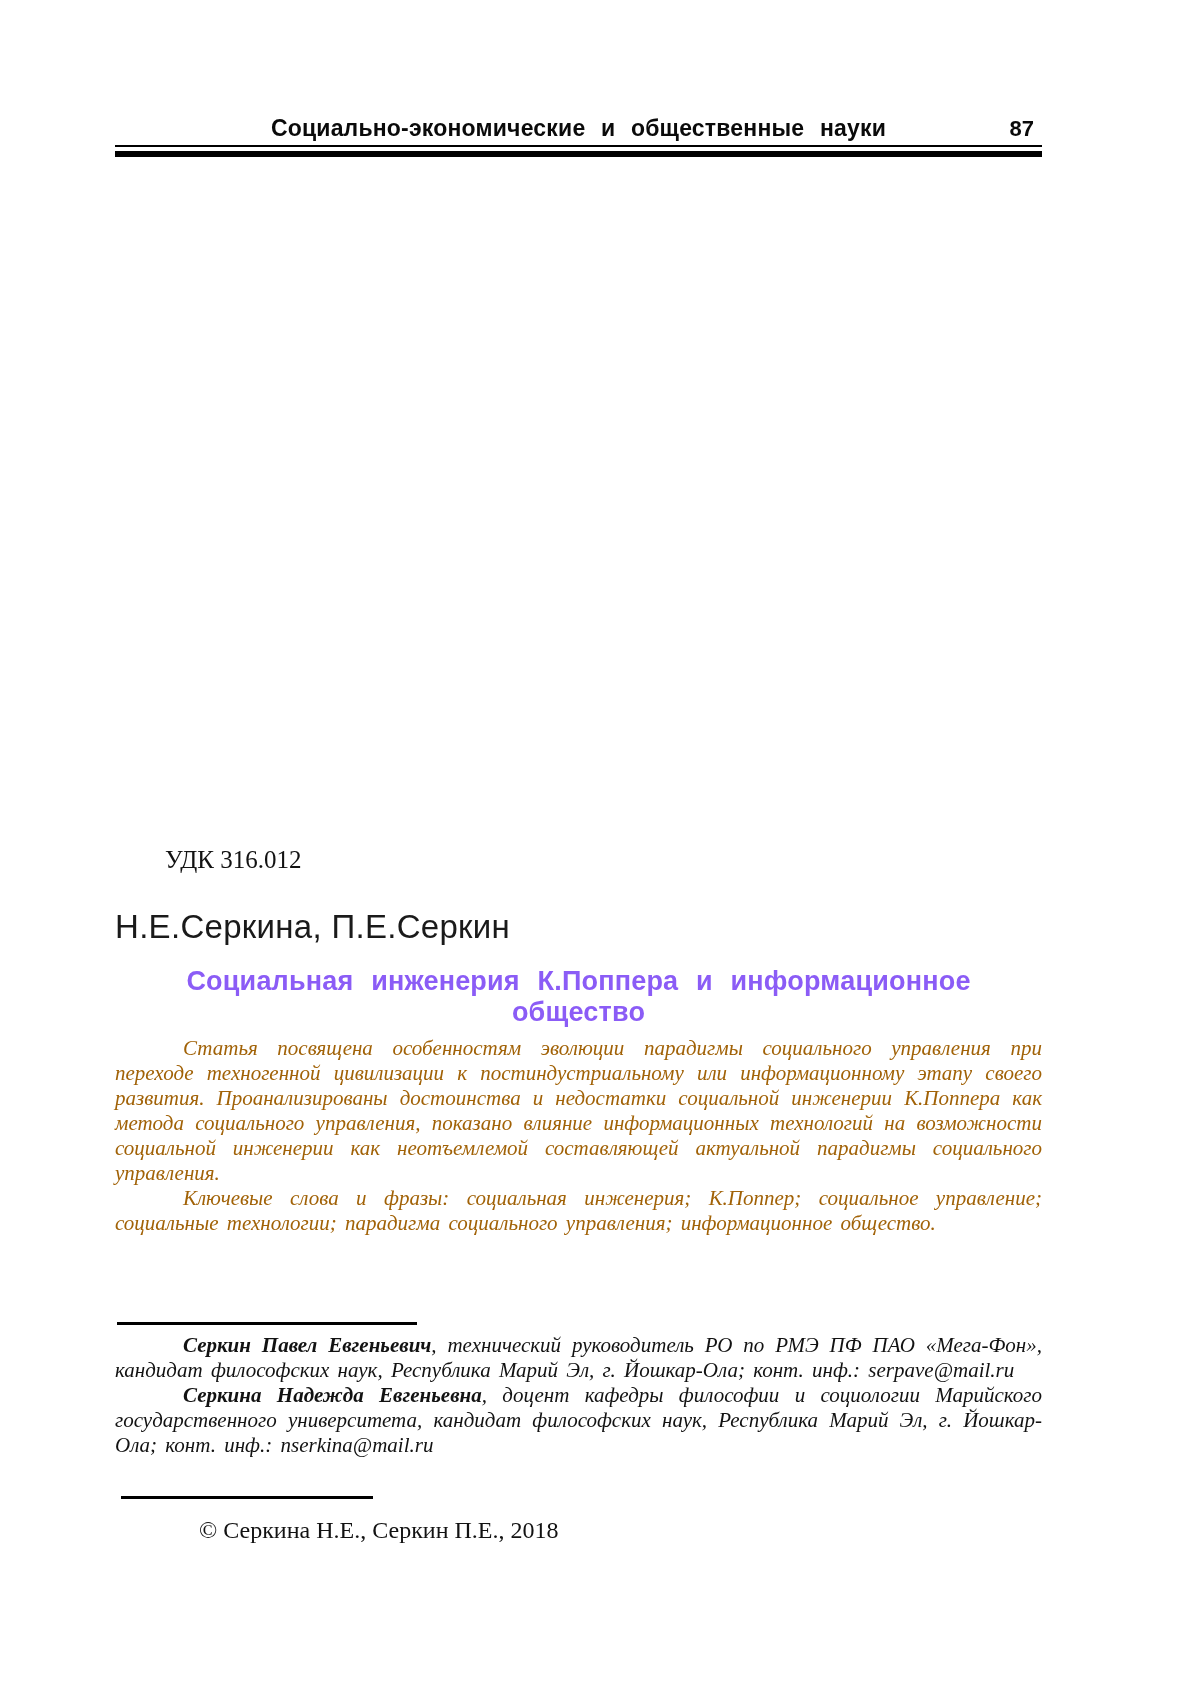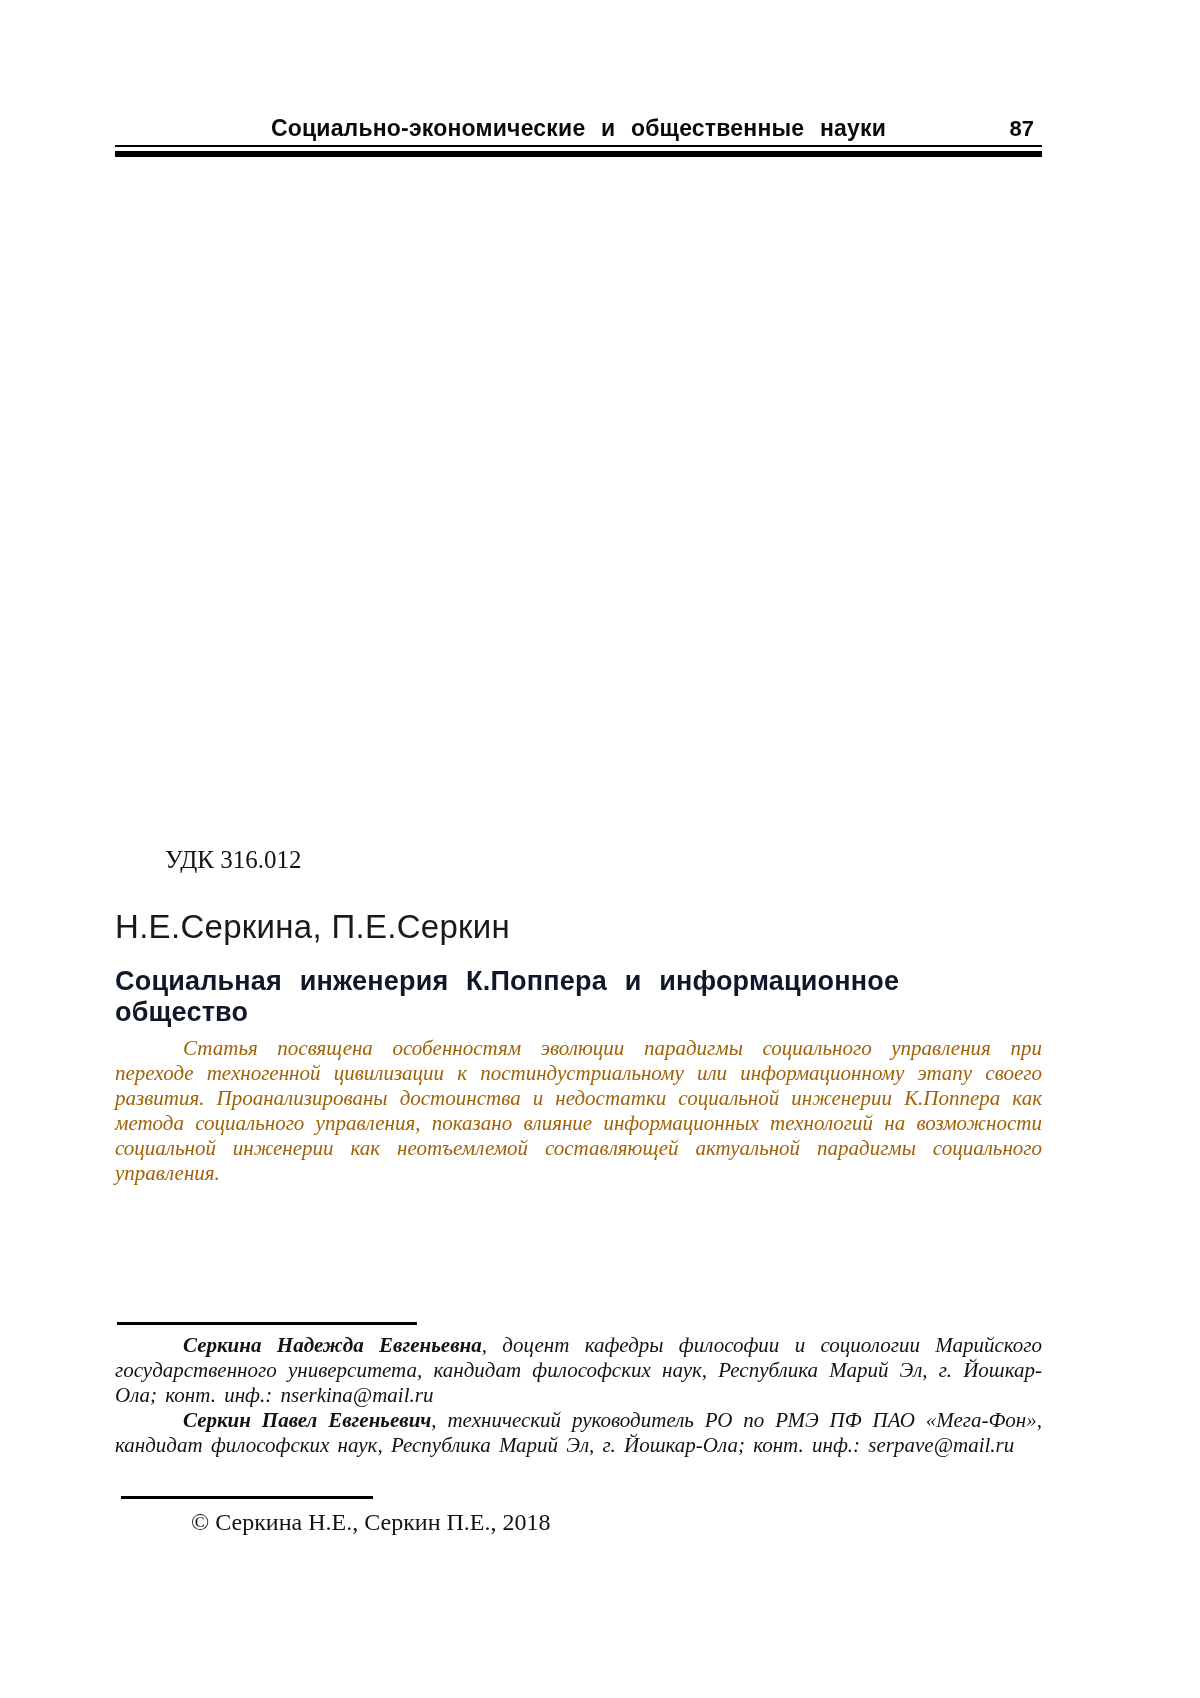--- a/index.html
+++ b/index.html
@@ -71,27 +71,27 @@
     font-size: 33px;
     letter-spacing: 0.3px;
     color: #1a1a1a;
   }
   .title {
     position: absolute;
     left: 115px;
     top: 966px;
     width: 927px;
     margin: 0;
-    text-align: left;
+    text-align: center;
     font-family: "Liberation Sans", sans-serif;
     font-weight: bold;
     font-size: 27px;
     word-spacing: 10px;
     letter-spacing: 0.2px;
-    color: #0f172a;
+    color: #8b5cf6;
   }
 
   
   .abstract-block {
     position: absolute;
     left: 115px;
     top: 1036px;
     width: 927px;
     font-family: "Liberation Serif", serif;
     font-style: italic;
@@ -138,21 +138,21 @@
     left: 121px;
     top: 1496px;
     width: 252px;
     height: 3px;
     background: #000;
   }
   .copyright {
     position: absolute;
     left: 183px;
     top: 1501px;
-    margin: 8px;
+    margin: 16px;
     font-family: "Liberation Serif", serif;
     font-style: normal;
     font-size: 24px;
     color: #121212;
   }
 </style>
 </head>
 <body>
 
 <div class="page">
@@ -167,26 +167,27 @@
   </header>
 
   <div class="udc">УДК 316.012</div>
 
   <div class="authors">Н.Е.Серкина, П.Е.Серкин</div>
 
   <h1 class="title">Социальная инженерия К.Поппера и информационное общество</h1>
 
   <div class="abstract-block">
     <p>Статья посвящена особенностям эволюции парадигмы социального управления при переходе техногенной цивилизации к постиндустриальному или информационному этапу своего развития. Проанализированы достоинства и недостатки социальной инженерии К.Поппера как метода социального управления, показано влияние информационных технологий на возможности социальной инженерии как неотъемлемой составляющей актуальной парадигмы социального управления.</p>
+    <p><span>Ключевые слова и фразы:</span><span> социальная инженерия; К.Поппер; социальное управление; социальные технологии; парадигма социального управления; информационное общество.</span></p>
   </div>
 
   <div class="fn-rule-1"></div>
 
   <footer class="footnote-block">
+    <p><span class="fn-name">Серкин Павел Евгеньевич</span><span>, технический руководитель РО по РМЭ ПФ ПАО «Мега-Фон», кандидат философских наук, Республика Марий Эл, г. Йошкар-Ола; конт. инф.: serpave@mail.ru</span></p>
     <p><span class="fn-name">Серкина Надежда Евгеньевна</span><span>, доцент кафедры философии и социологии Марийского государственного университета, кандидат философских наук, Республика Марий Эл, г. Йошкар-Ола; конт. инф.: nserkina@mail.ru</span></p>
-    <p><span class="fn-name">Серкин Павел Евгеньевич</span><span>, технический руководитель РО по РМЭ ПФ ПАО «Мега-Фон», кандидат философских наук, Республика Марий Эл, г. Йошкар-Ола; конт. инф.: serpave@mail.ru</span></p>
   </footer>
 
   <div class="fn-rule-2"></div>
 
   <p class="copyright">© Серкина Н.Е., Серкин П.Е., 2018</p>
 
 </div>
 
 </body></html>

